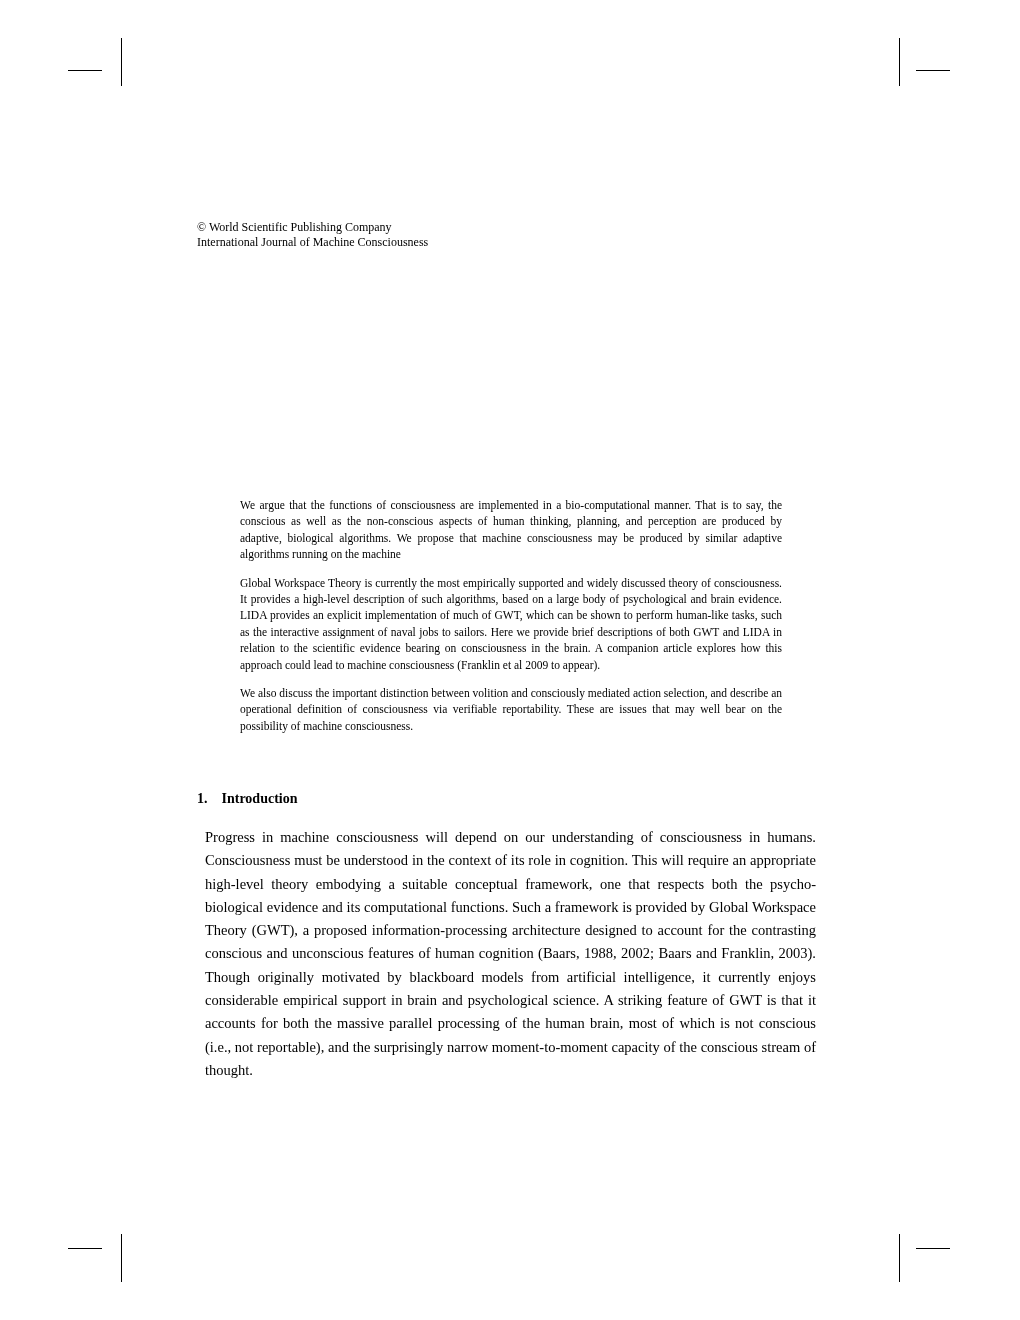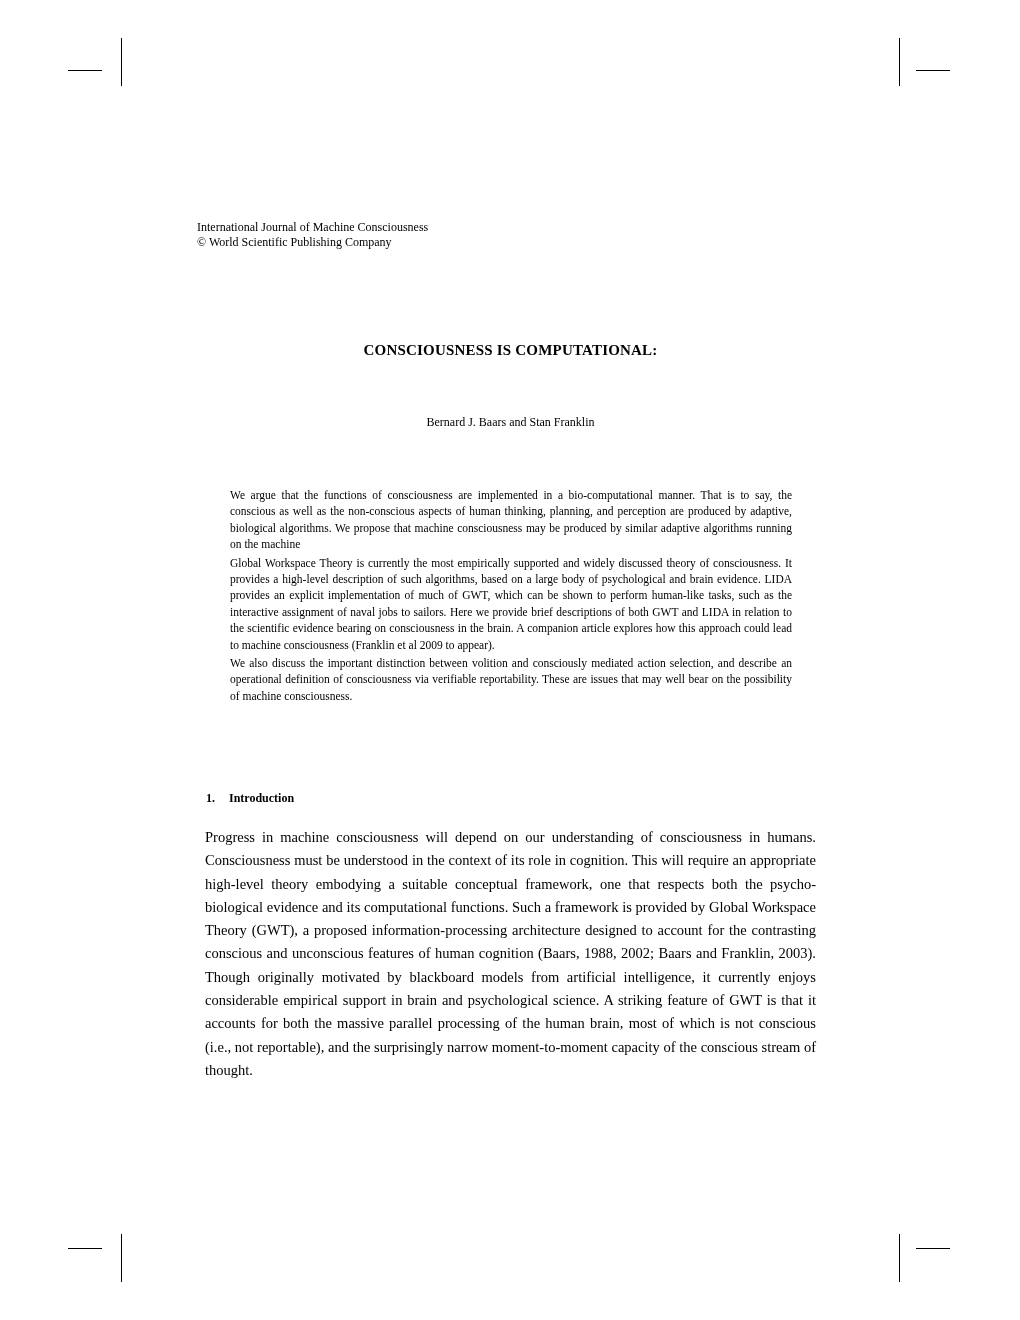--- a/index.html
+++ b/index.html
@@ -50,28 +50,28 @@
   .abstract {
     position: absolute;
     left: 228px;
     top: 485px;
     width: 566px;
     font-size: 11.5px;
     line-height: 16.4px;
     text-align: justify;
   }
   .abstract p {
-    margin: 2px;
+    margin: 12px;
     padding: 0;
   }
   .section-heading {
     position: absolute;
-    left: 206px;
+    left: 197px;
     top: 791px;
-    font-size: 12px;
+    font-size: 14px;
     font-weight: bold;
   }
   .section-heading .num {
     display: inline-block;
     margin-right: 14px;
   }
   .body-text {
     position: absolute;
     left: 197px;
     top: 818px;
@@ -93,29 +93,27 @@
   <div class="crop" style="left:121px; top:38px; width:1px; height:48px;"></div>
   <div class="crop" style="left:68px; top:70px; width:34px; height:1px;"></div>
   <div class="crop" style="left:899px; top:38px; width:1px; height:48px;"></div>
   <div class="crop" style="left:916px; top:70px; width:34px; height:1px;"></div>
   <div class="crop" style="left:121px; top:1234px; width:1px; height:48px;"></div>
   <div class="crop" style="left:68px; top:1248px; width:34px; height:1px;"></div>
   <div class="crop" style="left:899px; top:1234px; width:1px; height:48px;"></div>
   <div class="crop" style="left:916px; top:1248px; width:34px; height:1px;"></div>
 
   <header class="journal-header">
+    <div>© World Scientific Publishing Company</div>
     <div>International Journal of Machine Consciousness</div>
-    <div>© World Scientific Publishing Company</div>
   </header>
 
   <div class="title-block">
-    <div>CONSCIOUSNESS IS COMPUTATIONAL:</div>
   </div>
 
-  <div class="authors">Bernard J. Baars and Stan Franklin</div>
 
   <div class="abstract">
     <p>We argue that the functions of consciousness are implemented in a bio-computational manner. That is to say, the conscious as well as the non-conscious aspects of human thinking, planning, and perception are produced by adaptive, biological algorithms. We propose that machine consciousness may be produced by similar adaptive algorithms running on the machine</p>
     <p>Global Workspace Theory is currently the most empirically supported and widely discussed theory of consciousness. It provides a high-level description of such algorithms, based on a large body of psychological and brain evidence. LIDA provides an explicit implementation of much of GWT, which can be shown to perform human-like tasks, such as the interactive assignment of naval jobs to sailors. Here we provide brief descriptions of both GWT and LIDA in relation to the scientific evidence bearing on consciousness in the brain. A companion article explores how this approach could lead to machine consciousness (Franklin et al 2009 to appear).</p>
     <p>We also discuss the important distinction between volition and consciously mediated action selection, and describe an operational definition of consciousness via verifiable reportability. These are issues that may well bear on the possibility of machine consciousness.</p>
   </div>
 
   <div class="section-heading">
     <span class="num">1.</span><span>Introduction</span>
   </div>

